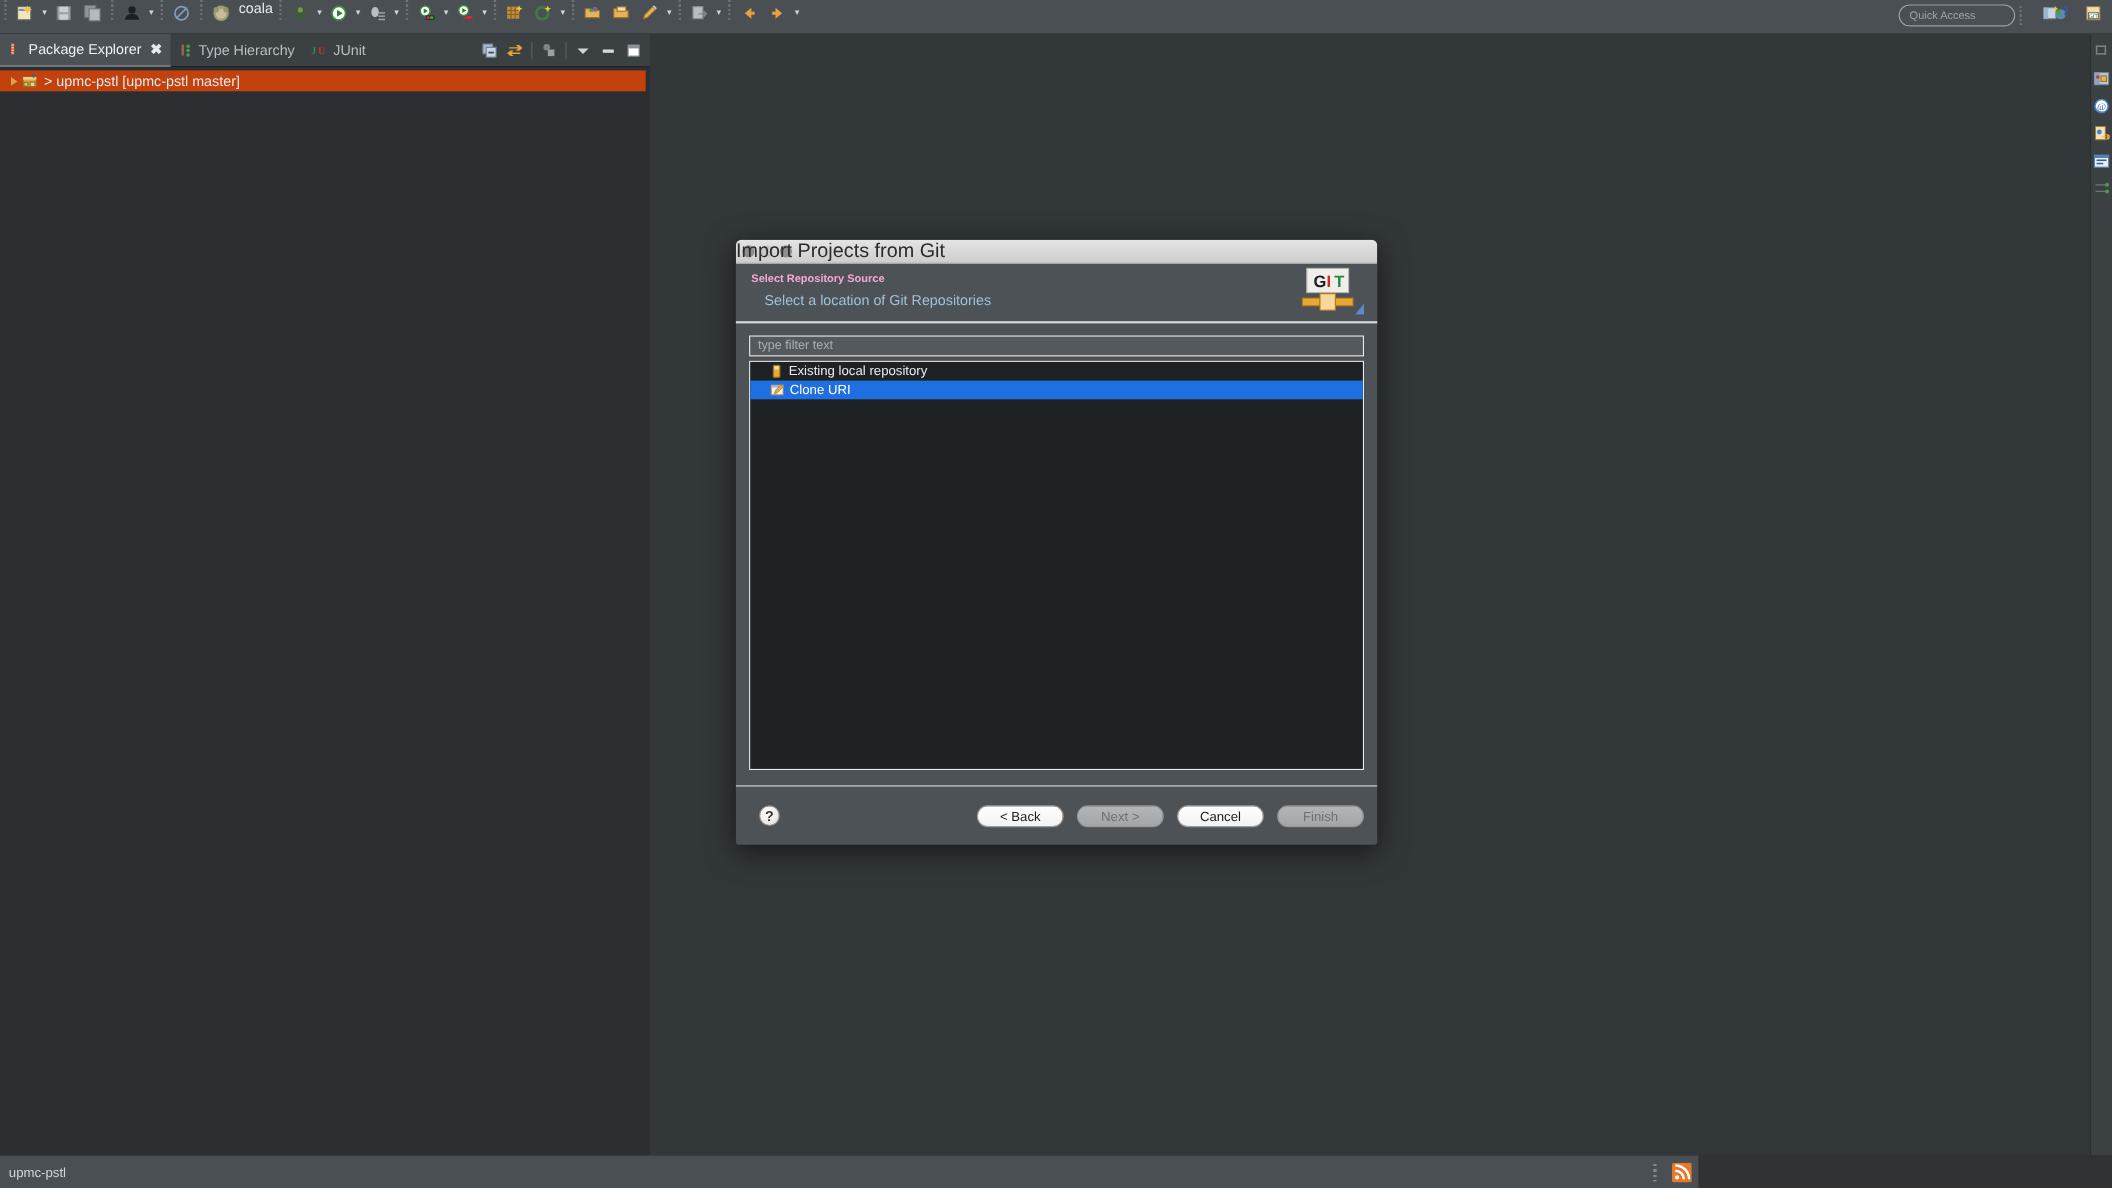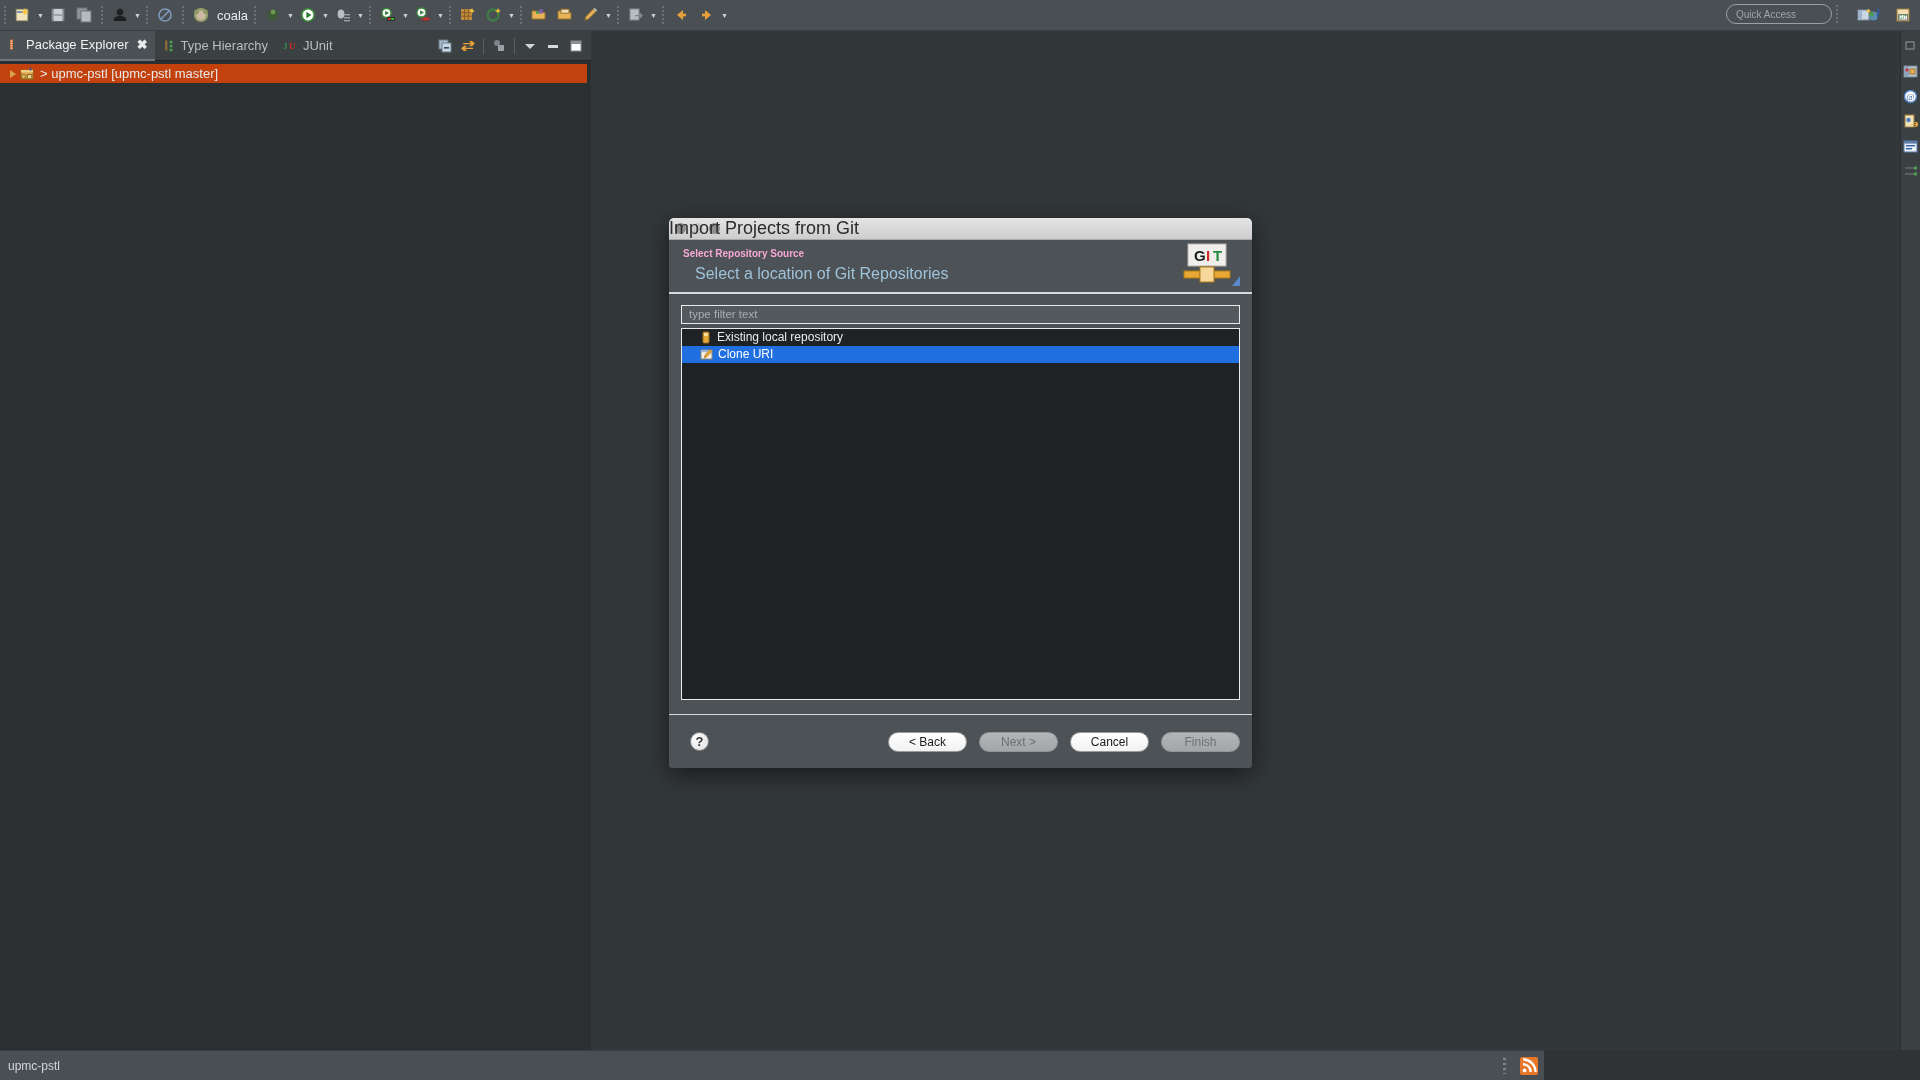--- a/index.html
+++ b/index.html
@@ -8,21 +8,21 @@
     background: #2f3336;
     font-family: "Liberation Sans", sans-serif;
     overflow: hidden;
   }
   body { position: relative; }
 
   
   #toolbar {
     position: absolute; left: 0; top: 0; width: 1920px; height: 31px;
     background: #4a4f53;
-    display: flex; align-items: center;
+    display: flex; 
     border-bottom: 1px solid #3a3e42;
   }
   .tb-sep {
     width: 2px; height: 18px; margin: 0 4px;
     background-image: repeating-linear-gradient(to bottom, #6d7276 0 2px, transparent 2px 4px);
   }
   .tb-btn {
     width: 24px; height: 24px; margin: 0 1px;
     display: flex; align-items: center; justify-content: center;
     position: relative;
@@ -142,21 +142,21 @@
   #dialog-title {
     position: absolute; left: 0; right: 0; text-align: left;
     font-size: 18px; color: #2b2b2b;
   }
   #dialog-header {
     position: relative; height: 54px; width: 100%;
     background: #4c5256; border-bottom: 2px solid #d6d9db;
     padding: 8px 12px 0 14px;
   }
   #dialog-header-title { font-size: 10px; font-weight: bold; color: #f9a8d4; }
-  #dialog-header-sub { font-size: 16px; color: #9fc2d8; margin-top: 6px; margin-left: 12px; }
+  #dialog-header-sub { font-size: 13px; color: #9fc2d8; margin-top: 6px; margin-left: 12px; }
   #git-logo {
     position: absolute; right: 10px; top: 2px;
     width: 62px; height: 52px;
   }
   #dialog-body {
     padding: 10px 12px 0 12px; height: 378px; position: relative;
   }
   #filter-input {
     width: 100%; height: 19px;
     background: #54595d; border: 1px solid #e8eaeb;

